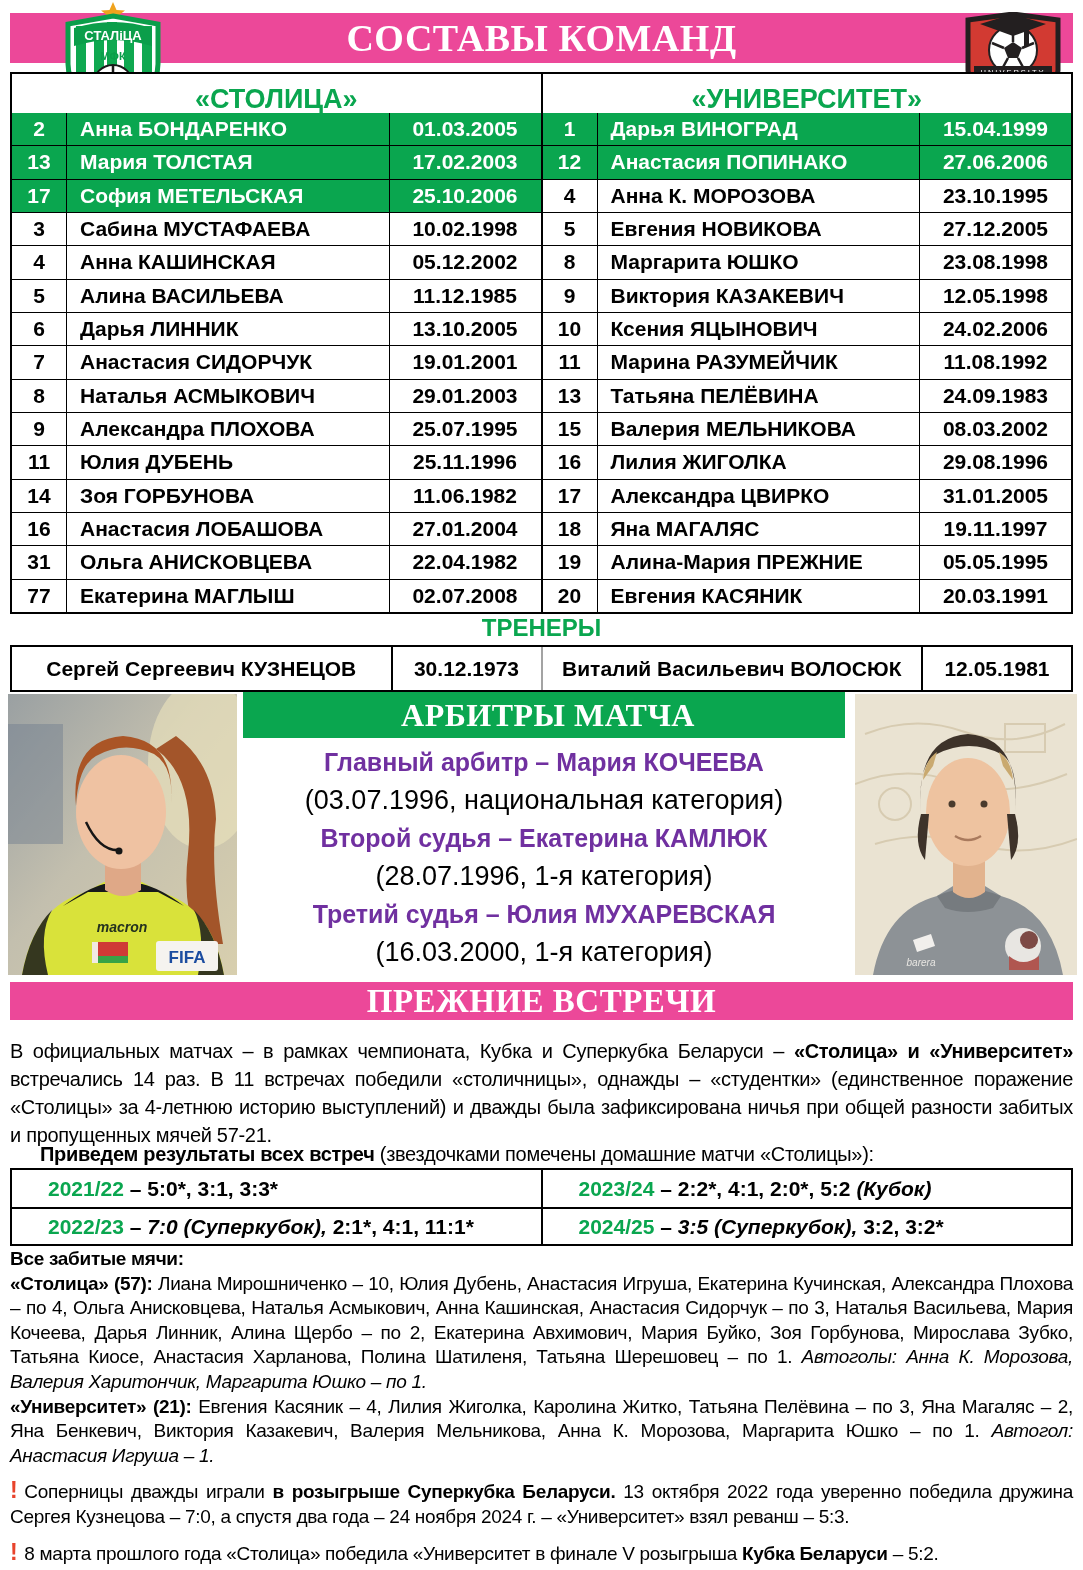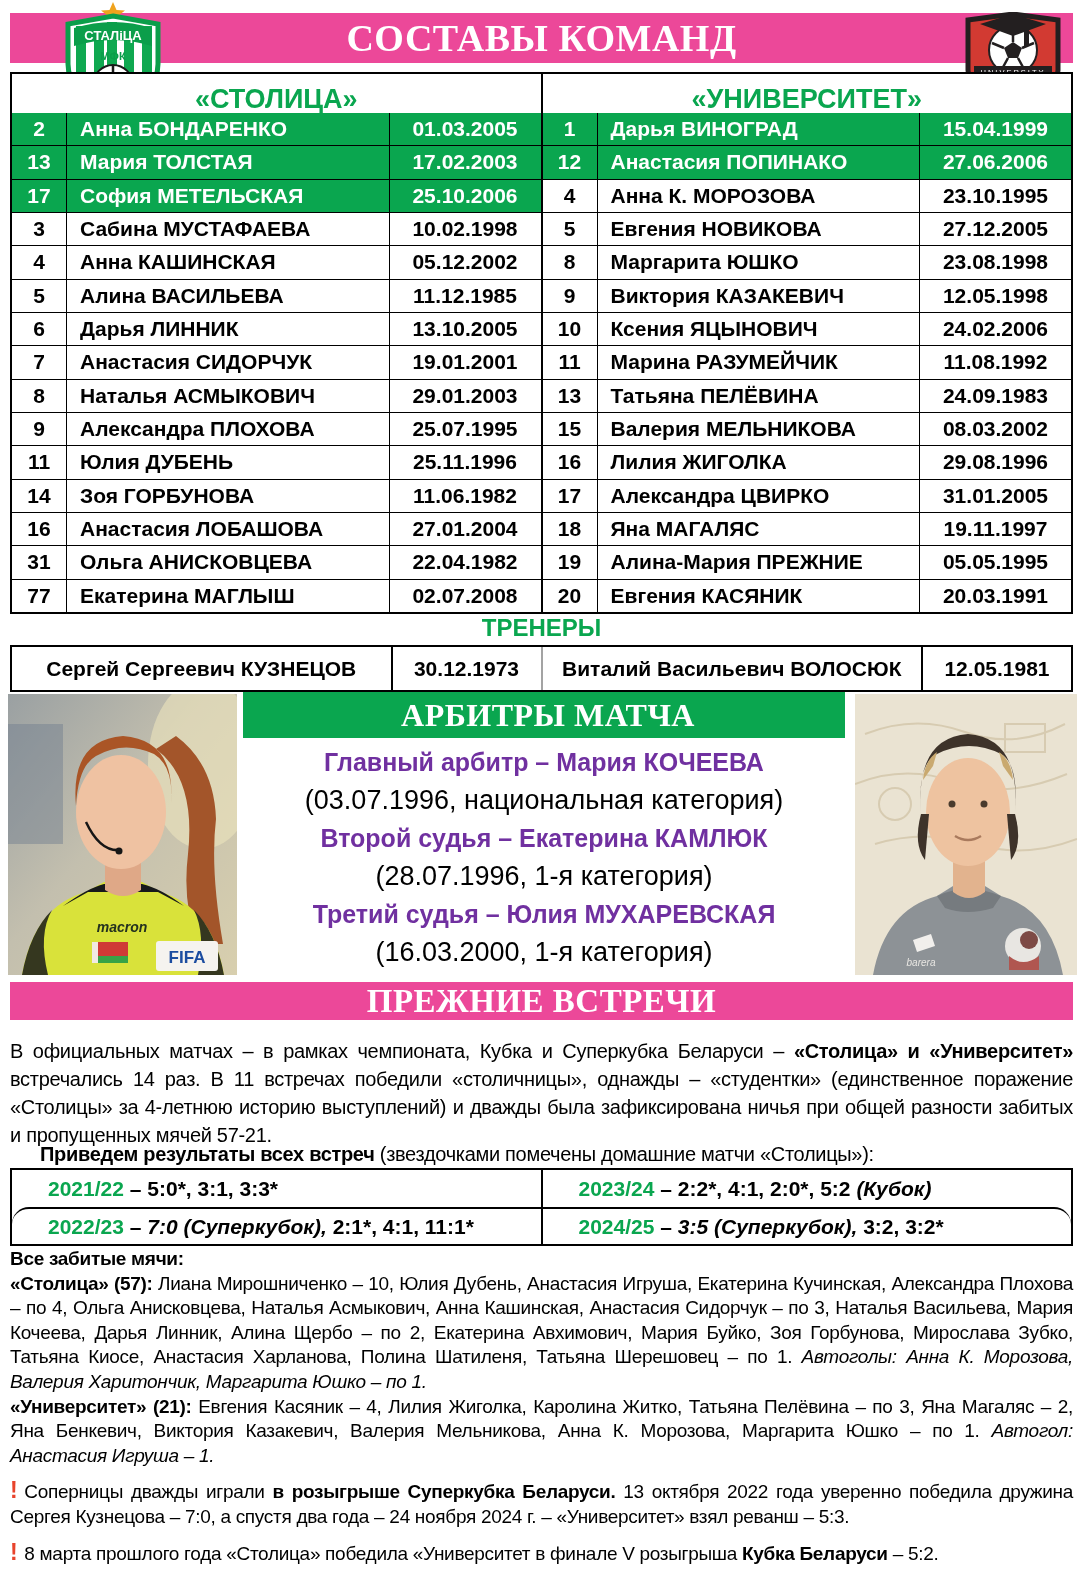--- a/index.html
+++ b/index.html
@@ -60,21 +60,21 @@
   .ref-details { color:#000; font-size:27px; line-height:38px; text-align:center; }
 
   
   .intro   { position:absolute; top:1037px; left:10px; right:10px; font-size:20px; line-height:28px;
              text-align:justify; letter-spacing:-0.3px; }
   .caption { position:absolute; top:1143px; left:10px; right:6px; font-size:20px; letter-spacing:-0.3px;margin-left:30px; }
   .b { font-weight:bold; }
   .i { font-style:italic; }
 
   .results { position:absolute; top:1168px; left:10px; right:10px; border:2px solid #000; background:#fff; }
-  .rrow { display:flex; height:37px;border-radius:17px; }
+  .rrow { display:flex; height:37px; }
   .rrow + .rrow { border-top:2px solid #000; }
   .rcell { flex:1; display:flex; align-items:center; padding-left:36px; font-weight:bold; font-size:21px; white-space:pre-wrap; }
   .rcell + .rcell { border-left:2px solid #000; }
   .season { color:#0aa64f; }
 
   .bottom { position:absolute; top:1247px; left:10px; right:10px; font-size:19px; line-height:24.6px;
             text-align:justify; letter-spacing:-0.3px; }
   .bottom > div { white-space:pre-wrap; }
   .gh { font-weight:bold; }
   .note { margin-top:10px; }

